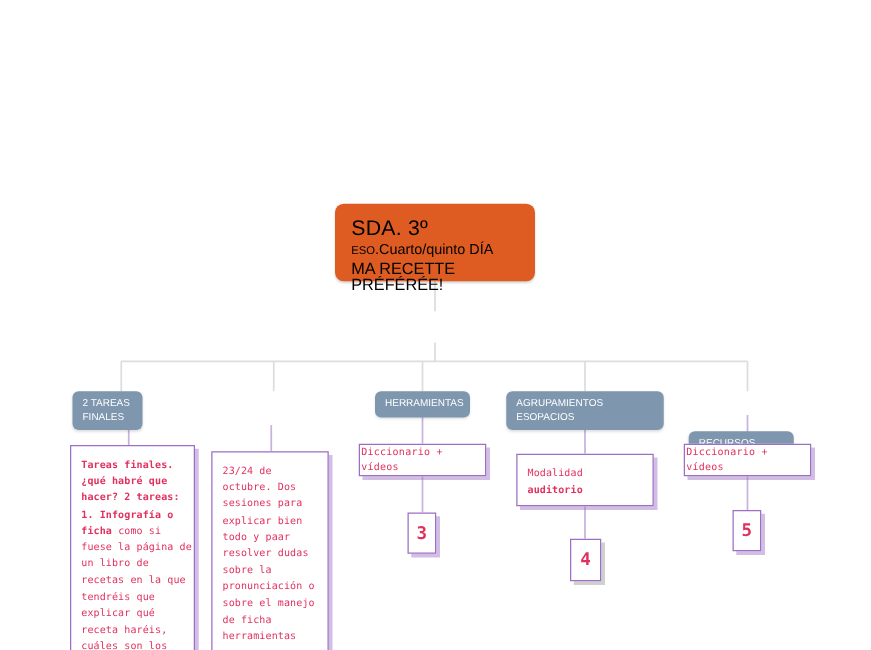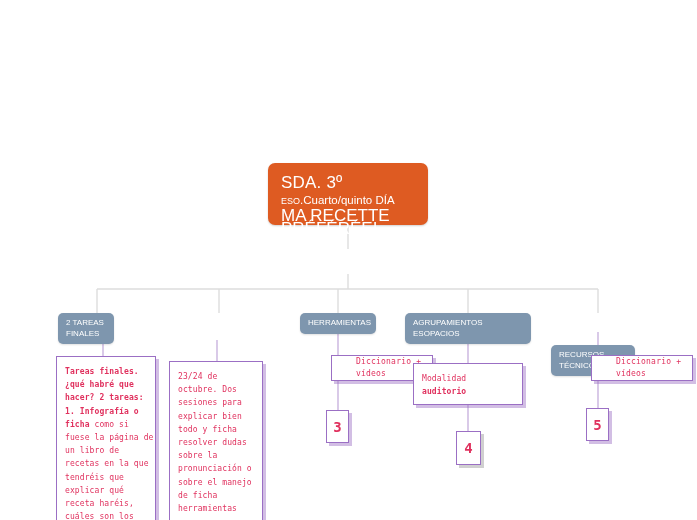--- a/index.html
+++ b/index.html
@@ -30,36 +30,36 @@
 
   .node { position: absolute; box-sizing: border-box; }
 
   
   .title-card {
     left: 268px; top: 163px;
     width: 160px; height: 62px;
     background: #de5b22;
     border-radius: 7px;
     padding: 10px 0 0 13px;
-    color: #ffffff;
+    color: #000000;
     box-shadow: 0 1px 2px rgba(0,0,0,0.18);
   }
   .title-card .t1 {
     font-size: 17px;
     line-height: 20px;
     letter-spacing: 0.2px;
   }
   .title-card .t2 {
     font-size: 11.5px;
     line-height: 13.5px;
     margin-top: 1px;
   }
   .title-card .t2 .small { font-size: 9px; text-align: right; }
   .title-card .t3 {
-    font-size: 17px;
+    font-size: 13px;
     line-height: 13.5px;
   }
 
   
   .author-node {
     left: 250px; top: 249px;
     width: 196px; height: 25px;
     background: #0d74e8;
     border-radius: 5px;
     color: #ffffff;
@@ -102,23 +102,22 @@
     font-size: 8px;
     line-height: 13.2px;
     padding: 8px 7px 6px 8px;
     letter-spacing: 0.1px;
   }
   .one-line {
     font-size: 8px;
     line-height: 12px;
     display: flex;
     align-items: flex-end;
-    padding-left: 24px;
+    padding-left: 1px;
     letter-spacing: 0.2px;
-    margin-left: 44px;
   }
   .num-box {
     font-size: 14px;
     font-weight: bold;
     display: flex;
     align-items: center;
     justify-content: center;
   }
 </style>
 </head>
@@ -188,21 +187,21 @@
     <span class="ln">receta haréis,</span>
     <span class="ln">cuáles son los</span>
 
   </div>
 
   <div class="node pbox text-box" style="left:169px; top:361px; width:94px; height:160px;">
     <span class="ln">23/24 de</span>
     <span class="ln">octubre. Dos</span>
     <span class="ln">sesiones para</span>
     <span class="ln">explicar bien</span>
-    <span class="ln">todo y ficha</span>
+    <span class="ln">todo y paar</span>
     <span class="ln">resolver dudas</span>
     <span class="ln">sobre la</span>
     <span class="ln">pronunciación o</span>
     <span class="ln">sobre el manejo</span>
     <span class="ln">de ficha</span>
     <span class="ln">herramientas</span>
   </div>
 
   <div class="node pbox one-line" style="left:287px; top:355px; width:102px; height:26px;">
     <span>Diccionario + vídeos</span>

